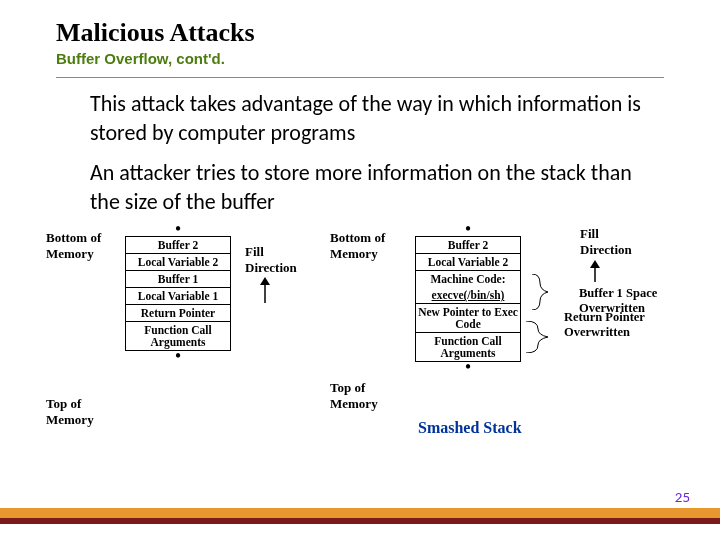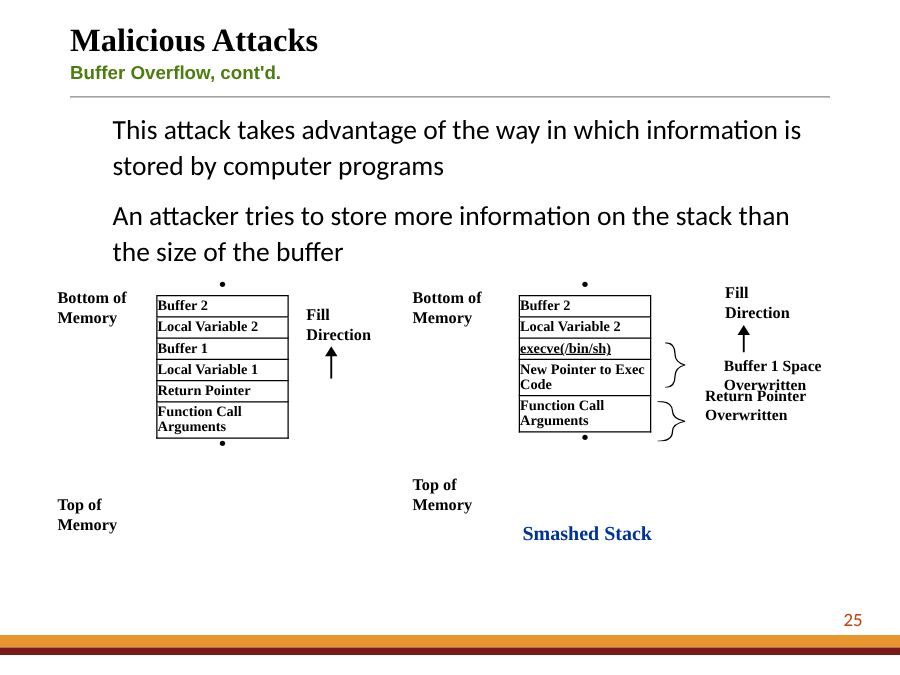--- a/index.html
+++ b/index.html
@@ -6,39 +6,39 @@
   body { width: 720px; height: 540px; font-family: Calibri, Arial, sans-serif; background: #fff; position: relative; overflow: hidden; }
   .title { font-family: 'Times New Roman', serif; font-size: 26px; font-weight: bold; color: #000; padding: 18px 0 0 56px; }
   .subtitle { font-family: Arial, sans-serif; font-size: 15px; font-weight: bold; color: #4d7c0f; padding: 2px 0 0 56px; }
   .hr { border: none; border-top: 1px solid #888; margin: 10px 56px 0 56px; }
   .para { font-size: 22px; color: #000; padding: 12px 60px 0 90px; line-height: 1.3; }
   .diagrams { position: relative; width: 100%; height: 260px; margin-top: 8px; }
   .label-bm1 { position: absolute; left: 46px; top: 6px; font-family: 'Times New Roman', serif; font-size: 13px; font-weight: bold; width: 60px; }
   .label-tm1 { position: absolute; left: 46px; top: 172px; font-family: 'Times New Roman', serif; font-size: 13px; font-weight: bold; width: 60px; }
   .stack1 { position: absolute; left: 125px; top: 0; width: 106px; }
   .dots { text-align: center; font-family: 'Times New Roman', serif; font-size: 16px; font-weight: bold; line-height: 10px; height: 12px; }
-  .row { border: 1px solid #000; border-top: none; font-family: 'Times New Roman', serif; font-size: 11.5px; font-weight: bold; padding: 2px 0; }
+  .row { border: 1px solid #000; border-top: none; text-align: center; font-family: 'Times New Roman', serif; font-size: 11.5px; font-weight: bold; padding: 2px 0; }
   .row.first { border-top: 1px solid #000; }
   .caption1 { position: absolute; left: 115px; top: 195px; font-family: 'Times New Roman', serif; font-size: 16px; font-weight: bold; color: #003399; }
   .fill1 { position: absolute; left: 245px; top: 20px; font-family: 'Times New Roman', serif; font-size: 13px; font-weight: bold; width: 60px; }
   .arrow1 { position: absolute; left: 258px; top: 53px; }
   .label-bm2 { position: absolute; left: 330px; top: 6px; font-family: 'Times New Roman', serif; font-size: 13px; font-weight: bold; width: 60px; }
   .label-tm2 { position: absolute; left: 330px; top: 156px; font-family: 'Times New Roman', serif; font-size: 13px; font-weight: bold; width: 60px; }
   .stack2 { position: absolute; left: 415px; top: 0; width: 106px; }
   .caption2 { position: absolute; left: 418px; top: 195px; font-family: 'Times New Roman', serif; font-size: 16px; font-weight: bold; color: #003399; }
   .fill2 { position: absolute; left: 580px; top: 2px; font-family: 'Times New Roman', serif; font-size: 13px; font-weight: bold; width: 60px; }
   .arrow2 { position: absolute; left: 588px; top: 36px; }
   .note1 { position: absolute; left: 564px; top: 62px; font-family: 'Times New Roman', serif; font-size: 12.5px; font-weight: bold; width: 100px; margin-left: 15px; }
   .note2 { position: absolute; left: 564px; top: 86px; font-family: 'Times New Roman', serif; font-size: 12.5px; font-weight: bold; width: 100px; }
   .brace1 { position: absolute; left: 530px; top: 50px; }
   .brace2 { position: absolute; left: 524px; top: 97px; }
   .footer { position: absolute; bottom: 16px; left: 0; width: 100%; }
   .bar1 { height: 10px; background: #e8962e; width: 100%; }
   .bar2 { height: 6px; background: #7a1b1b; width: 100%; }
-  .pagenum { position: absolute; right: 30px; bottom: 34px; font-family: Calibri, Arial, sans-serif; font-size: 15px; color: #c2410c; }
+  .pagenum { position: absolute; right: 30px; bottom: 34px; font-family: Calibri, Arial, sans-serif; font-size: 15px; color: #6d28d9; }
 </style>
 </head>
 <body>
 
 <div class="title">Malicious Attacks</div>
 <div class="subtitle">Buffer Overflow, cont'd.</div>
 <hr class="hr">
 <div class="para">This attack takes advantage of the way in which information is stored by computer programs</div>
 <div class="para">An attacker tries to store more information on the stack than the size of the buffer</div>
 
@@ -64,20 +64,21 @@
       <polygon points="7,0 2,8 12,8" fill="#000"></polygon>
     </svg>
 
   <div class="label-bm2">Bottom of Memory</div>
   <div class="label-tm2">Top of Memory</div>
 
   <div class="stack2">
     <div class="dots">•</div>
     <div class="row first">Buffer 2</div>
     <div class="row">Local Variable 2</div>
+    <div class="row" style="border-bottom:none">Machine Code:</div>
     <div class="row" style="border-top:none;text-decoration:underline">execve(/bin/sh)</div>
     <div class="row">New Pointer to Exec Code</div>
     <div class="row">Function Call Arguments</div>
     <div class="dots">•</div>
   </div>
   <div class="caption2">Smashed Stack</div>
 
   <div class="fill2">Fill Direction</div>
   <svg class="arrow2" width="14" height="22">
       <line x1="7" y1="22" x2="7" y2="4" stroke="#000" stroke-width="1.5"></line>

